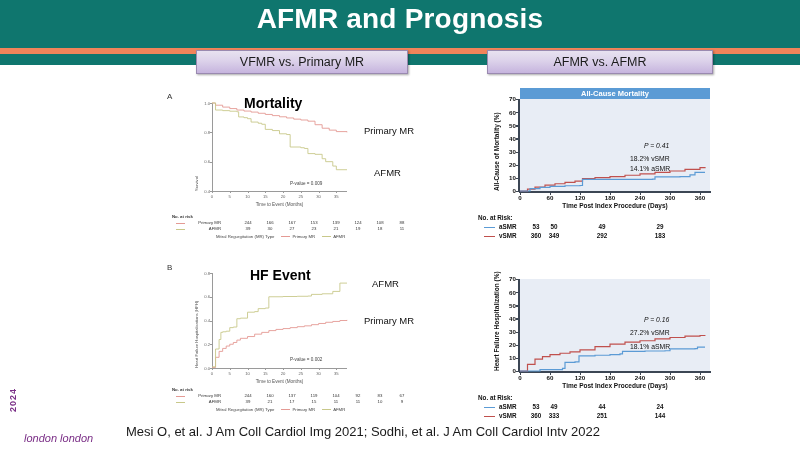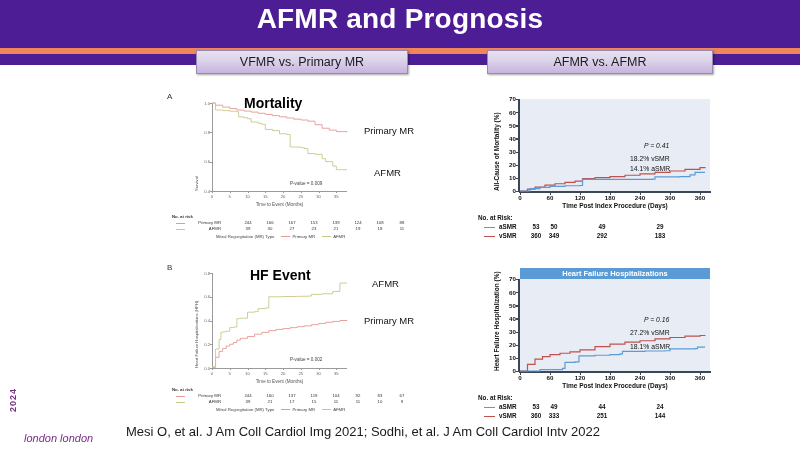--- a/index.html
+++ b/index.html
@@ -2,21 +2,21 @@
 <html><head>
 <meta charset="utf-8">
 <style>
   * { box-sizing: border-box; margin:0; padding:0; }
   body {
     width:800px; height:450px; background:#ffffff;
     font-family:"Liberation Sans", sans-serif; overflow:hidden; position:relative;
   }
   
   .hdr { position:absolute; left:0; top:0; width:800px; height:65px;
-         background:#4c1d95; }
+         background:#0f766e; }
   .hdr-title { position:absolute; left:0; top:3px; width:800px; text-align:center;
       color:#fff; font-size:28px; font-weight:bold; letter-spacing:.2px; }
   .hdr-rule { position:absolute; left:0; top:48px; width:800px; height:6px;
       background:#F0845A; }
 
   
   .tab { position:absolute; top:50px; height:24px;
       background:linear-gradient(to bottom,#E8E2F0 0%,#DCD2EA 45%,#C6B4DE 100%);
       border:1px solid #9a8ab0; box-shadow:1px 1px 2px rgba(0,0,0,.35);
       color:#1b1b1b; font-size:12.5px; display:flex; align-items:center;
@@ -219,20 +219,21 @@
     <div class="risk-num" style="left: 91px; top: 134px;">21</div>
     <div class="risk-num" style="left: 113px; top: 134px;">17</div>
     <div class="risk-num" style="left: 135px; top: 134px;">15</div>
     <div class="risk-num" style="left: 157px; top: 134px;">11</div>
     <div class="risk-num" style="left: 179px; top: 134px;">11</div>
     <div class="risk-num" style="left: 201px; top: 134px;">10</div>
     <div class="risk-num" style="left: 223px; top: 134px;">9</div>
     <div class="km-legend" style="left: 44px; top: 142px;"><span>Mitral Regurgitation (MR) Type</span><span style="margin-left: 7px;"><span style="display: inline-block; width: 9px; height: 1px; vertical-align: middle; margin-right: 2px; background: rgb(228, 154, 148);"></span><span>Primary MR</span></span><span style="margin-left: 7px;"><span style="display: inline-block; width: 9px; height: 1px; vertical-align: middle; margin-right: 2px; background: rgb(200, 200, 138);"></span><span>AFMR</span></span></div>
   </div>
 <div class="jc" id="chart-acm" style="left: 478px; top: 88px; width: 250px; height: 165px;">
+    <div class="jc-banner" style="left: 42px; top: 0px; width: 190px; height: 11px; background: rgb(91, 155, 213);">All-Cause Mortality</div>
     <div class="jc-plot" style="left: 42px; top: 11px; width: 190px; height: 92px; background: rgb(232, 237, 245);"></div>
     <div class="jc-ylab" style="left: 15px; top: 103px;">All-Cause of Mortality (%)</div>
     <div class="jc-xlab" style="left: 42px; top: 114px; width: 190px;">Time Post Index Procedure (Days)</div>
     <div class="jc-axis" style="left: 41px; top: 103px; width: 192px; height: 1.6px;"></div>
     <div class="jc-axis" style="left: 40.4px; top: 11px; width: 1.6px; height: 92px;"></div>
     <div class="jc-ty" style="left: 24px; top: 7.4px;">70</div>
     <div class="jc-axis" style="left: 38px; top: 11px; width: 3.5px; height: 1.3px;"></div>
     <div class="jc-ty" style="left: 24px; top: 20.5429px;">60</div>
     <div class="jc-axis" style="left: 38px; top: 24.1429px; width: 3.5px; height: 1.3px;"></div>
     <div class="jc-ty" style="left: 24px; top: 33.6857px;">50</div>
@@ -276,21 +277,20 @@
     <div class="jc-risk-num" style="left: 116px; top: 135px;">49</div>
     <div class="jc-risk-num" style="left: 174px; top: 135px;">29</div>
     <div class="jc-swatch" style="left: 6px; top: 148px; background: rgb(192, 80, 77);"></div>
     <div class="jc-risk-name" style="left: 21px; top: 144px;">vSMR</div>
     <div class="jc-risk-num" style="left: 50px; top: 144px;">360</div>
     <div class="jc-risk-num" style="left: 68px; top: 144px;">349</div>
     <div class="jc-risk-num" style="left: 116px; top: 144px;">292</div>
     <div class="jc-risk-num" style="left: 174px; top: 144px;">183</div>
   </div>
 <div class="jc" id="chart-hfh" style="left: 478px; top: 268px; width: 250px; height: 165px;">
-    <div class="jc-banner" style="left: 42px; top: 0px; width: 190px; height: 11px; background: rgb(91, 155, 213);">Heart Failure Hospitalizations</div>
     <div class="jc-plot" style="left: 42px; top: 11px; width: 190px; height: 92px; background: rgb(232, 237, 245);"></div>
     <div class="jc-ylab" style="left: 15px; top: 103px;">Heart Failure Hospitalization (%)</div>
     <div class="jc-xlab" style="left: 42px; top: 114px; width: 190px;">Time Post Index Procedure (Days)</div>
     <div class="jc-axis" style="left: 41px; top: 103px; width: 192px; height: 1.6px;"></div>
     <div class="jc-axis" style="left: 40.4px; top: 11px; width: 1.6px; height: 92px;"></div>
     <div class="jc-ty" style="left: 24px; top: 7.4px;">70</div>
     <div class="jc-axis" style="left: 38px; top: 11px; width: 3.5px; height: 1.3px;"></div>
     <div class="jc-ty" style="left: 24px; top: 20.5429px;">60</div>
     <div class="jc-axis" style="left: 38px; top: 24.1429px; width: 3.5px; height: 1.3px;"></div>
     <div class="jc-ty" style="left: 24px; top: 33.6857px;">50</div>

